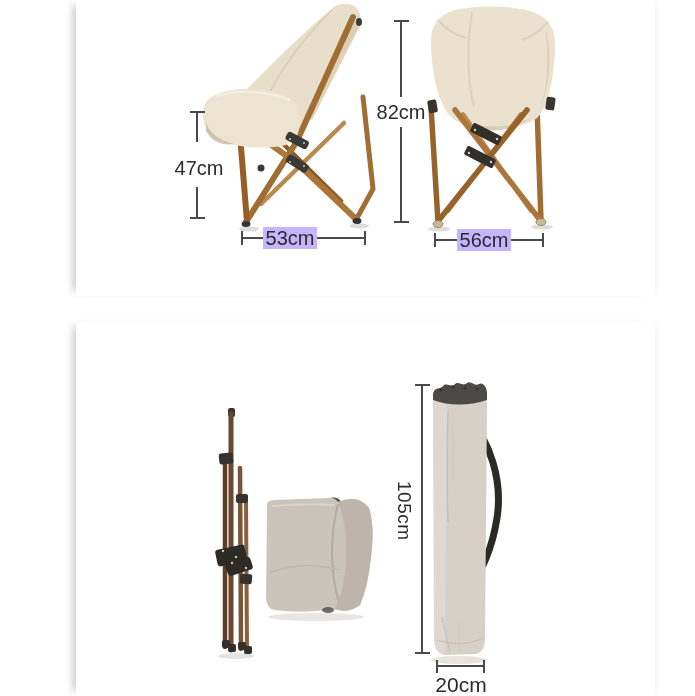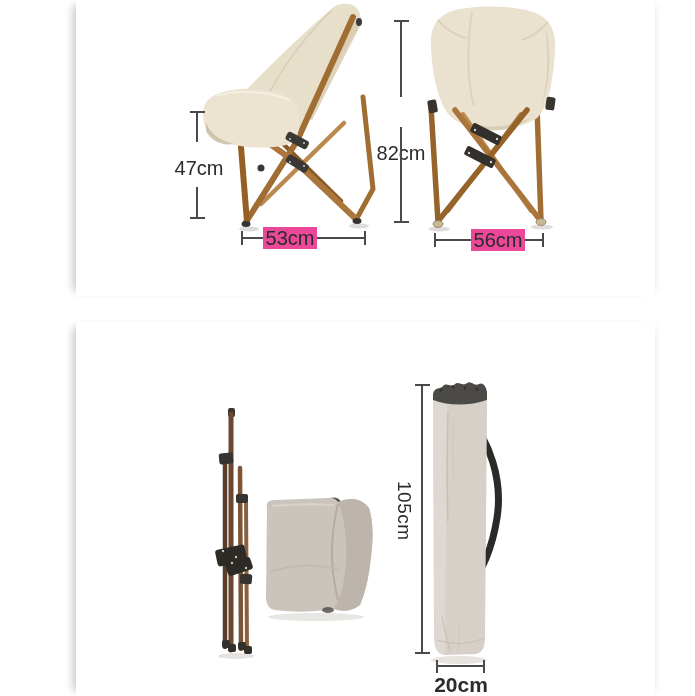--- a/index.html
+++ b/index.html
@@ -16,27 +16,27 @@
   .card-top{top:0;height:296px;}
   .card-bottom{top:322px;height:374px;}
   .illus{position:absolute;inset:0;width:100%;height:100%;}
 
   
   .dim{position:absolute;background:#4a4a4a;}
   .dim-label{
     position:absolute;color:#2b2b2b;font-size:20px;line-height:1.1;
     text-align:center;white-space:nowrap;
   }
-  .dim-label .mask{background:#ec4899;padding:0 3px;}
+  .dim-label .mask{background:#c4b5fd;padding:0 3px;}
   .dim-label-v{
     position:absolute;color:#2b2b2b;font-size:19px;line-height:1.1;
     writing-mode:vertical-rl;text-orientation:sideways;white-space:nowrap;
     letter-spacing:0.5px;
   }
-  .dim-label-sm{font-size:21px;font-weight:bold;}
+  .dim-label-sm{font-size:21px;}
 </style>
 </head>
 <body>
 
 <div class="page">
 
   <div class="card card-top">
 
     <svg class="illus" viewBox="0 0 579 296" aria-hidden="true">
 
@@ -113,28 +113,28 @@
     <div class="dim" style="left:120px;top:187px;width:2px;height:31px;"></div>
     <div class="dim" style="left:114px;top:217px;width:15px;height:2px;"></div>
 
     <div class="dim" style="left:165px;top:231px;width:2px;height:14px;"></div>
     <div class="dim" style="left:166px;top:237px;width:123px;height:2px;"></div>
     <div class="dim" style="left:288px;top:231px;width:2px;height:14px;"></div>
     <div class="dim-label" style="left:183px;top:227px;width:62px;"><span class="mask">53cm</span></div>
 
     <div class="dim" style="left:318px;top:20px;width:15px;height:2px;"></div>
     <div class="dim" style="left:324px;top:20px;width:2px;height:77px;"></div>
-    <div class="dim-label" style="left:295px;top:101px;width:60px;margin-top:41px;"><span>82cm</span></div>
+    <div class="dim-label" style="left:295px;top:101px;width:60px;"><span>82cm</span></div>
     <div class="dim" style="left:324px;top:127px;width:2px;height:95px;"></div>
     <div class="dim" style="left:318px;top:221px;width:15px;height:2px;"></div>
 
     <div class="dim" style="left:358px;top:233px;width:2px;height:14px;"></div>
     <div class="dim" style="left:359px;top:239px;width:109px;height:2px;"></div>
     <div class="dim" style="left:466px;top:233px;width:2px;height:14px;"></div>
-    <div class="dim-label" style="left:391px;top:229px;width:62px;"><span class="mask">56cm</span></div>
+    <div class="dim-label" style="left:377px;top:229px;width:62px;"><span class="mask">56cm</span></div>
   </div>
 
   <div class="card card-bottom">
 
     <svg class="illus" viewBox="0 0 579 374" aria-hidden="true">
 
       <g>
         <ellipse cx="160" cy="334" rx="18" ry="3" fill="#e4e3e1"></ellipse>
         <rect x="152" y="86" width="7" height="9" rx="2" fill="#3a3632"></rect>
         <line x1="155" y1="92" x2="155" y2="328" stroke="#6b4730" stroke-width="5" stroke-linecap="round"></line>

